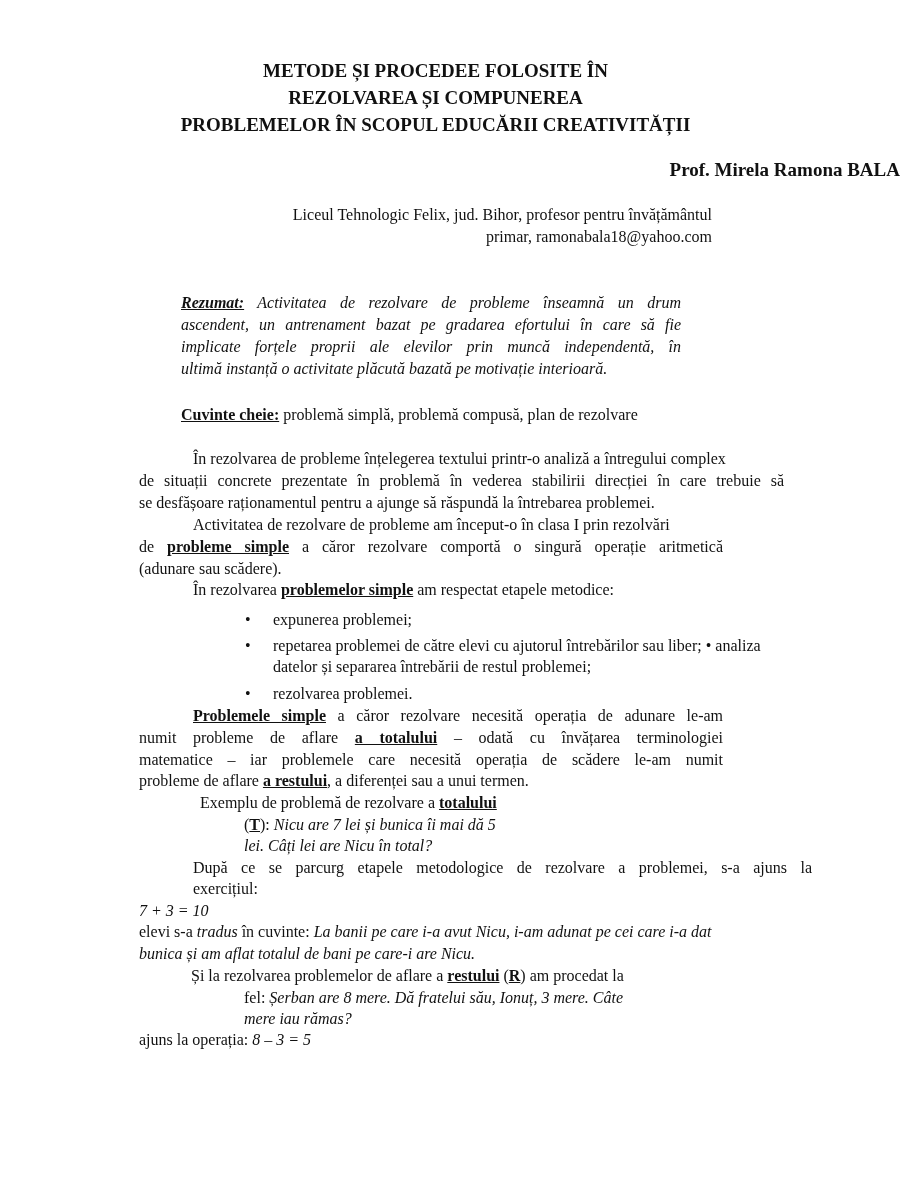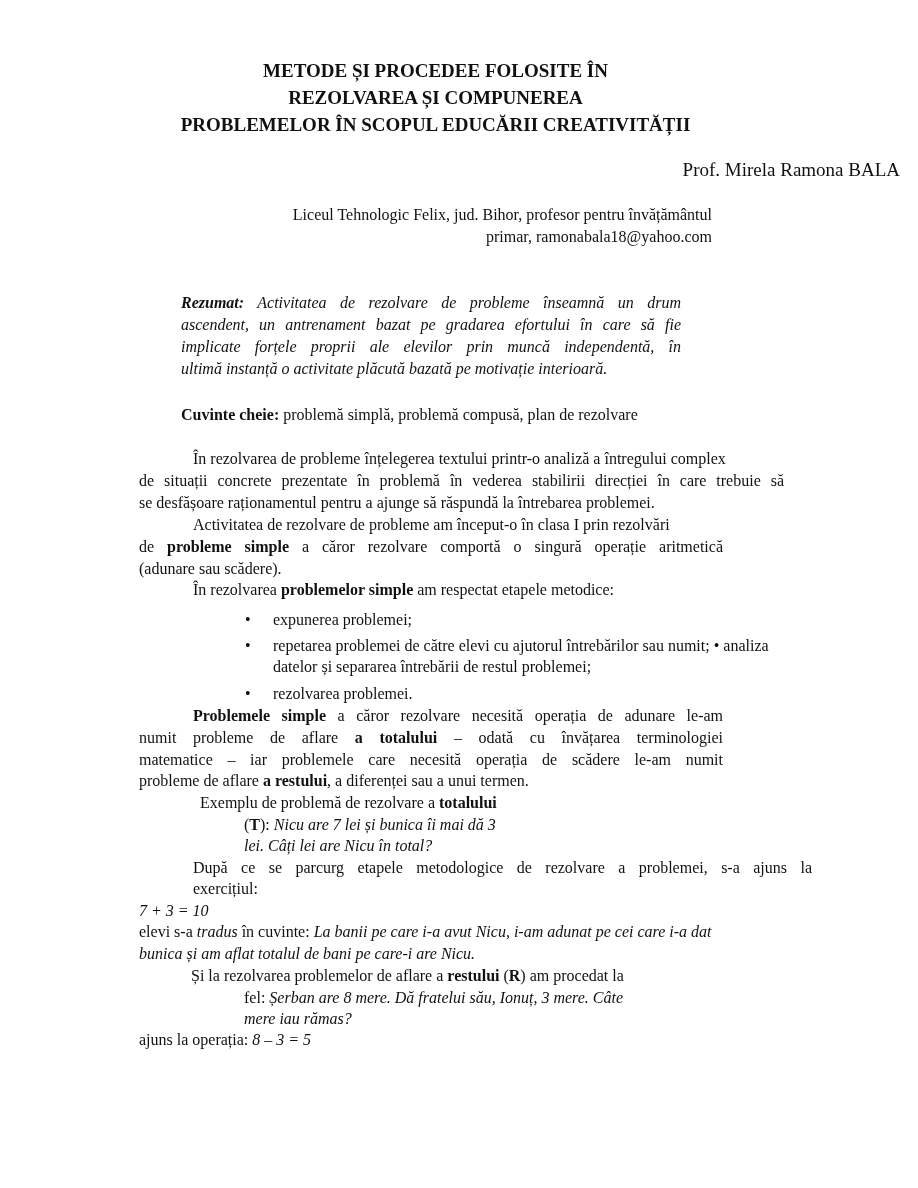--- a/index.html
+++ b/index.html
@@ -1,22 +1,22 @@
 <!DOCTYPE html>
 <html><head>
 <meta charset="utf-8">
 <style>
   html, body { margin: 0; padding: 0; background: #ffffff; }
   body { width: 918px; height: 1188px; position: relative; overflow: hidden;
          font-family: "Liberation Serif", "DejaVu Serif", serif; color: #111111; }
   .ln { position: absolute; white-space: nowrap; font-size: 16px; line-height: 20px; }
   .title { font-weight: bold; font-size: 19px; line-height: 22px; text-align: center; left: 0; width: 871px; }
-  .author { font-weight: normal; font-size: 19px; right: 18px; }
+  .author { font-weight: bold; font-size: 19px; right: 18px; }
   .it { font-style: italic; }
-  .b { font-weight: bold; }
+  .b { font-weight: bold; text-decoration: underline; }
   .just { text-align: justify; text-align-last: justify; }
   .bullet { position: absolute; font-size: 16px; line-height: 20px; }
 </style>
 </head>
 <body>
 
 <div class="ln title" style="top:60px">METODE ȘI PROCEDEE FOLOSITE ÎN</div>
 <div class="ln title" style="top:87px">REZOLVAREA ȘI COMPUNEREA</div>
 <div class="ln title" style="top:114px">PROBLEMELOR ÎN SCOPUL EDUCĂRII CREATIVITĂȚII</div>
 
@@ -38,32 +38,32 @@
 
 <div class="ln" style="top:515px; left:193px">Activitatea de rezolvare de probleme am început-o în clasa I prin rezolvări</div>
 <div class="ln just" style="top:537px; left:139px; width:584px"><span>de</span> <span class="b">probleme simple</span> <span>a căror rezolvare comportă o singură operație aritmetică</span></div>
 <div class="ln" style="top:559px; left:139px">(adunare sau scădere).</div>
 
 <div class="ln" style="top:580px; left:193px"><span>În rezolvarea</span> <span class="b">problemelor simple</span> <span>am respectat etapele metodice:</span></div>
 
 <div class="bullet" style="top:610px; left:245px">•</div>
 <div class="ln" style="top:610px; left:273px">expunerea problemei;</div>
 <div class="bullet" style="top:636px; left:245px">•</div>
-<div class="ln" style="top:636px; left:273px">repetarea problemei de către elevi cu ajutorul întrebărilor sau numit; • analiza</div>
+<div class="ln" style="top:636px; left:273px">repetarea problemei de către elevi cu ajutorul întrebărilor sau liber; • analiza</div>
 <div class="ln" style="top:657px; left:273px">datelor și separarea întrebării de restul problemei;</div>
 <div class="bullet" style="top:684px; left:245px">•</div>
 <div class="ln" style="top:684px; left:273px">rezolvarea problemei.</div>
 
 <div class="ln just" style="top:706px; left:193px; width:530px"><span class="b">Problemele simple</span> <span>a căror rezolvare necesită operația de adunare le-am</span></div>
 <div class="ln just" style="top:728px; left:139px; width:584px"><span>numit probleme de aflare</span> <span class="b">a totalului</span> <span>– odată cu învățarea terminologiei</span></div>
 <div class="ln just" style="top:750px; left:139px; width:584px">matematice – iar problemele care necesită operația de scădere le-am numit</div>
 <div class="ln" style="top:771px; left:139px"><span>probleme de aflare</span> <span class="b">a restului</span><span>, a diferenței sau a unui termen.</span></div>
 
 <div class="ln" style="top:793px; left:200px"><span>Exemplu de problemă de rezolvare a</span> <span class="b">totalului</span></div>
-<div class="ln" style="top:815px; left:244px"><span>(</span><span class="b">T</span><span>):</span> <span class="it">Nicu are 7 lei și bunica îi mai dă 3</span></div>
+<div class="ln" style="top:815px; left:244px"><span>(</span><span class="b">T</span><span>):</span> <span class="it">Nicu are 7 lei și bunica îi mai dă 5</span></div>
 <div class="ln it" style="top:836px; left:244px">lei. Câți lei are Nicu în total?</div>
 <div class="ln just" style="top:858px; left:193px; width:619px">După ce se parcurg etapele metodologice de rezolvare a problemei, s-a ajuns la</div>
 <div class="ln" style="top:879px; left:193px">exercițiul:</div>
 <div class="ln it" style="top:901px; left:139px">7 + 3 = 10</div>
 <div class="ln" style="top:922px; left:139px"><span>elevi s-a</span> <span class="it">tradus</span> <span>în cuvinte:</span> <span class="it">La banii pe care i-a avut Nicu, i-am adunat pe cei care i-a dat</span></div>
 <div class="ln it" style="top:944px; left:139px">bunica și am aflat totalul de bani pe care-i are Nicu.</div>
 
 <div class="ln" style="top:966px; left:191px"><span>Și la rezolvarea problemelor de aflare a</span> <span class="b">restului</span> <span>(</span><span class="b">R</span><span>) am procedat la</span></div>
 <div class="ln" style="top:988px; left:244px"><span>fel:</span> <span class="it">Șerban are 8 mere. Dă fratelui său, Ionuț, 3 mere. Câte</span></div>
 <div class="ln it" style="top:1009px; left:244px">mere iau rămas?</div>

